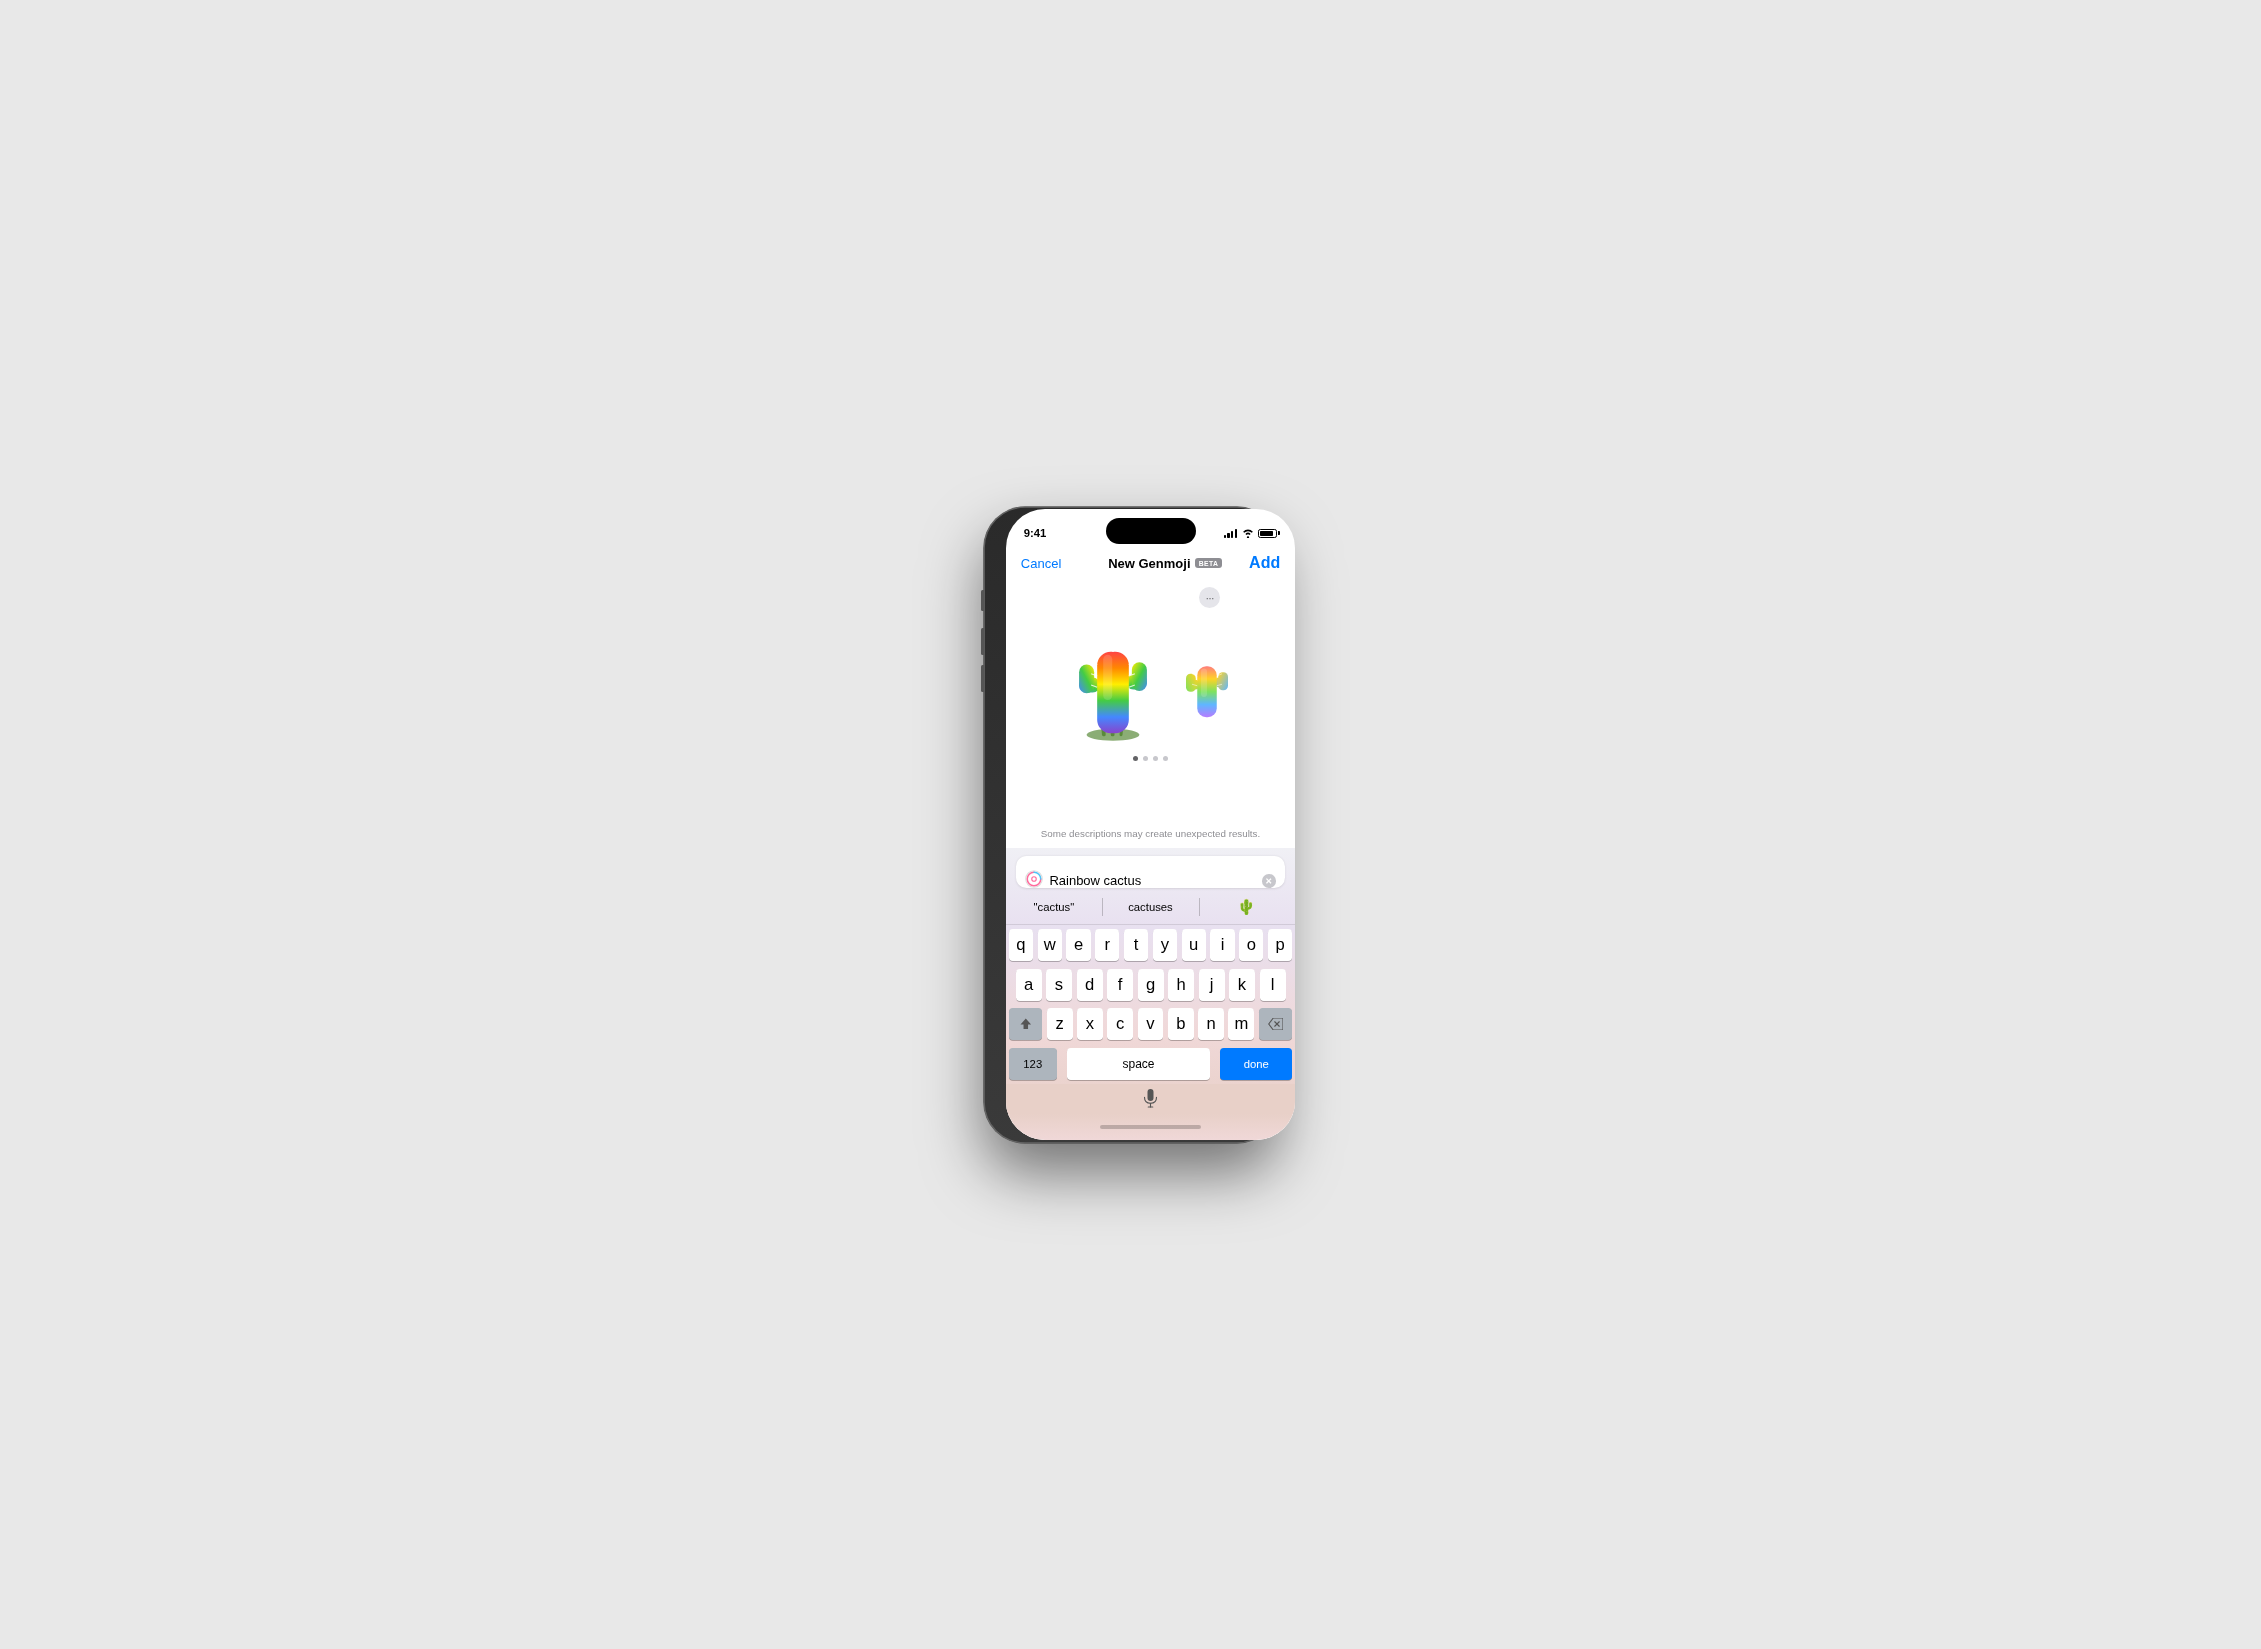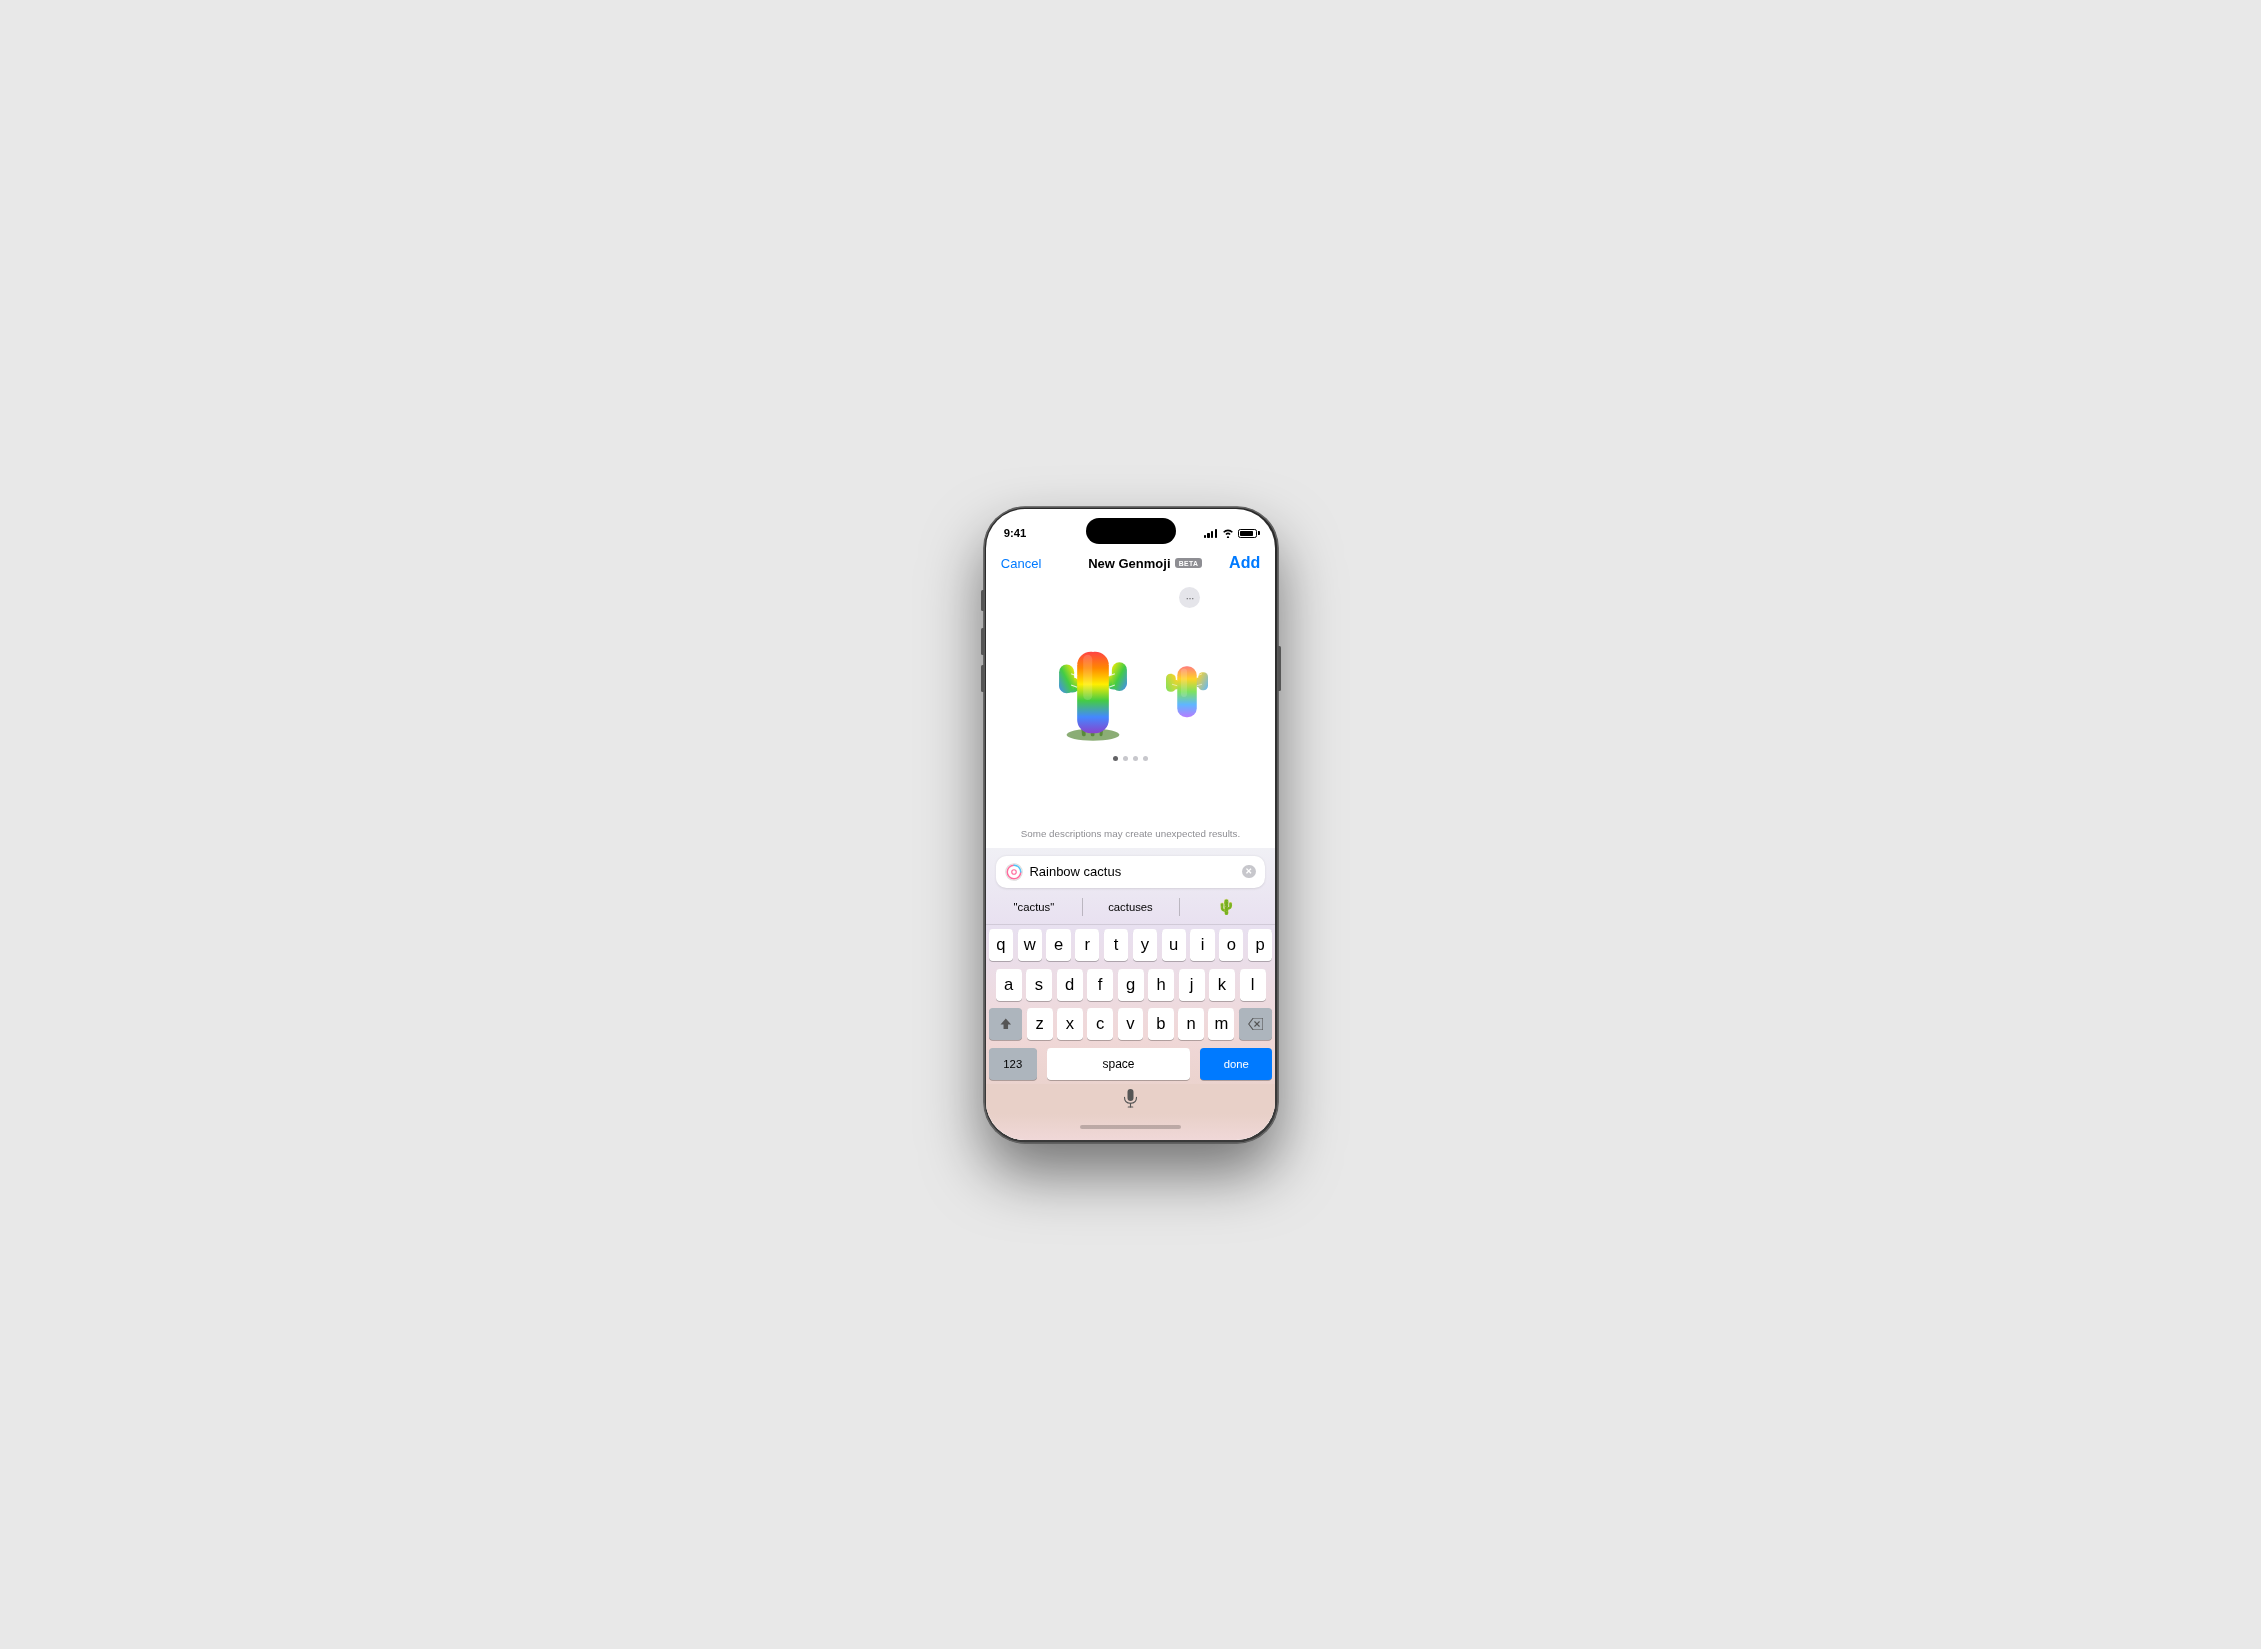--- a/index.html
+++ b/index.html
@@ -28,20 +28,21 @@
 
     .phone-inner {
       width: 100%;
       height: 100%;
       background: #fff;
       border-radius: 39px;
       overflow: hidden;
       position: relative;
       display: flex;
       flex-direction: column;
+      margin-left: 20px;
     }
 
     
     .btn-volume-up {
       position: absolute;
       left: -3px;
       top: 121px;
       width: 3px;
       height: 27px;
       background: #555;
@@ -299,22 +300,22 @@
     
     .input-row {
       padding: 7.5px 10.6px 4.5px;
     }
 
     .input-field {
       background: #fff;
       border-radius: 10.6px;
       height: 32px;
       display: flex;
-      align-items: center;
-      padding: 8px 9px;
+      align-items: flex-end;
+      padding: 0 9px;
       gap: 6px;
       box-shadow: 0 0.8px 2.3px rgba(0,0,0,0.1);
     }
 
     .input-text {
       flex: 1;
       font-size: 13px;
       color: #000;
     }
 

